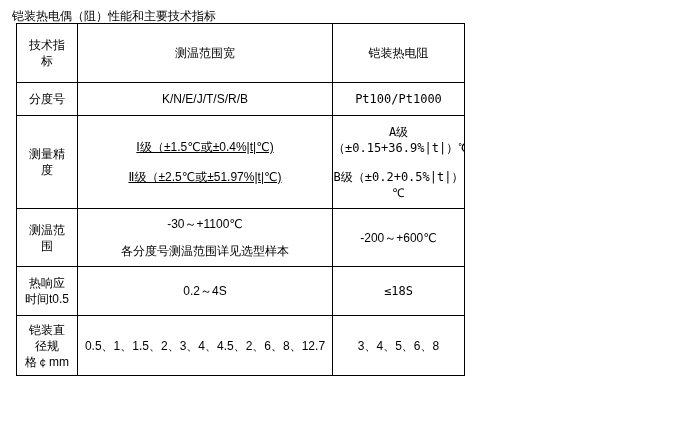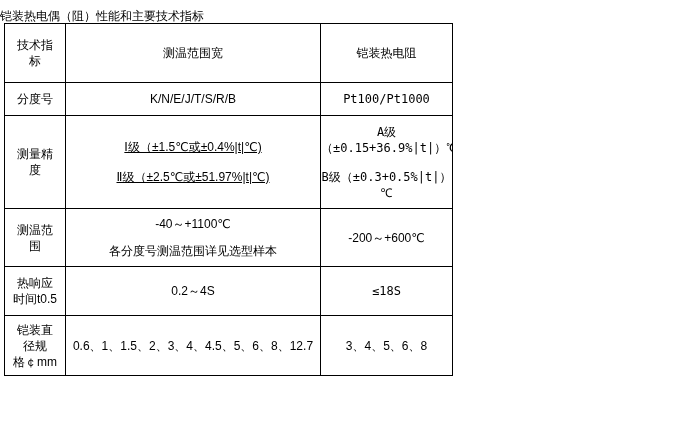--- a/index.html
+++ b/index.html
@@ -9,21 +9,21 @@
   }
   body {
     width: 698px;
     height: 440px;
     overflow: hidden;
     font-family: "Liberation Sans", "DejaVu Sans", sans-serif;
     font-size: 12px;
     color: #000000;
   }
   .doc {
-    padding: 9px 8px 0 0;
+    padding: 9px 8px 0 12px;
   }
   .doc-title {
     line-height: 14px;
     white-space: nowrap;
   }
   .para {
     margin-top: 17px;
     margin-left: -1px;
   }
   .para .line {
@@ -108,32 +108,32 @@
         <div class="ln">测量精</div>
         <div class="ln">度</div>
       </td>
       <td class="vt pt13">
         <div class="ln">Ⅰ级（±1.5℃或±0.4%|t|℃)</div>
         <div class="ln gap14">Ⅱ级（±2.5℃或±51.97%|t|℃)</div>
       </td>
       <td class="fs">
         <div class="ln">A级</div>
         <div class="ln">（±0.15+36.9%|t|）℃</div>
-        <div class="ln gap13">B级（±0.3+0.5%|t|）</div>
+        <div class="ln gap13">B级（±0.2+0.5%|t|）</div>
         <div class="ln">℃</div>
       </td>
     </tr>
 
     <tr style="height:58px">
       <td class="vt pt6">
         <div class="ln">测温范</div>
         <div class="ln">围</div>
       </td>
       <td class="vt pt6">
-        <div class="ln">-40～+1100℃</div>
+        <div class="ln">-30～+1100℃</div>
         <div class="ln gap11">各分度号测温范围详见选型样本</div>
       </td>
       <td class="vt pt6">
         <div class="ln">-200～+600℃</div>
       </td>
     </tr>
 
     <tr style="height:49px">
       <td>
         <div class="ln">热响应</div>
@@ -147,21 +147,21 @@
       </td>
     </tr>
 
     <tr style="height:60px">
       <td>
         <div class="ln">铠装直</div>
         <div class="ln">径规</div>
         <div class="ln">格￠mm</div>
       </td>
       <td class="vt pt9">
-        <div class="ln">0.6、1、1.5、2、3、4、4.5、5、6、8、12.7</div>
+        <div class="ln">0.5、1、1.5、2、3、4、4.5、2、6、8、12.7</div>
       </td>
       <td class="vt pt9">
         <div class="ln">3、4、5、6、8</div>
       </td>
     </tr>
   </tbody>
     </table>
 
 </div>
 

